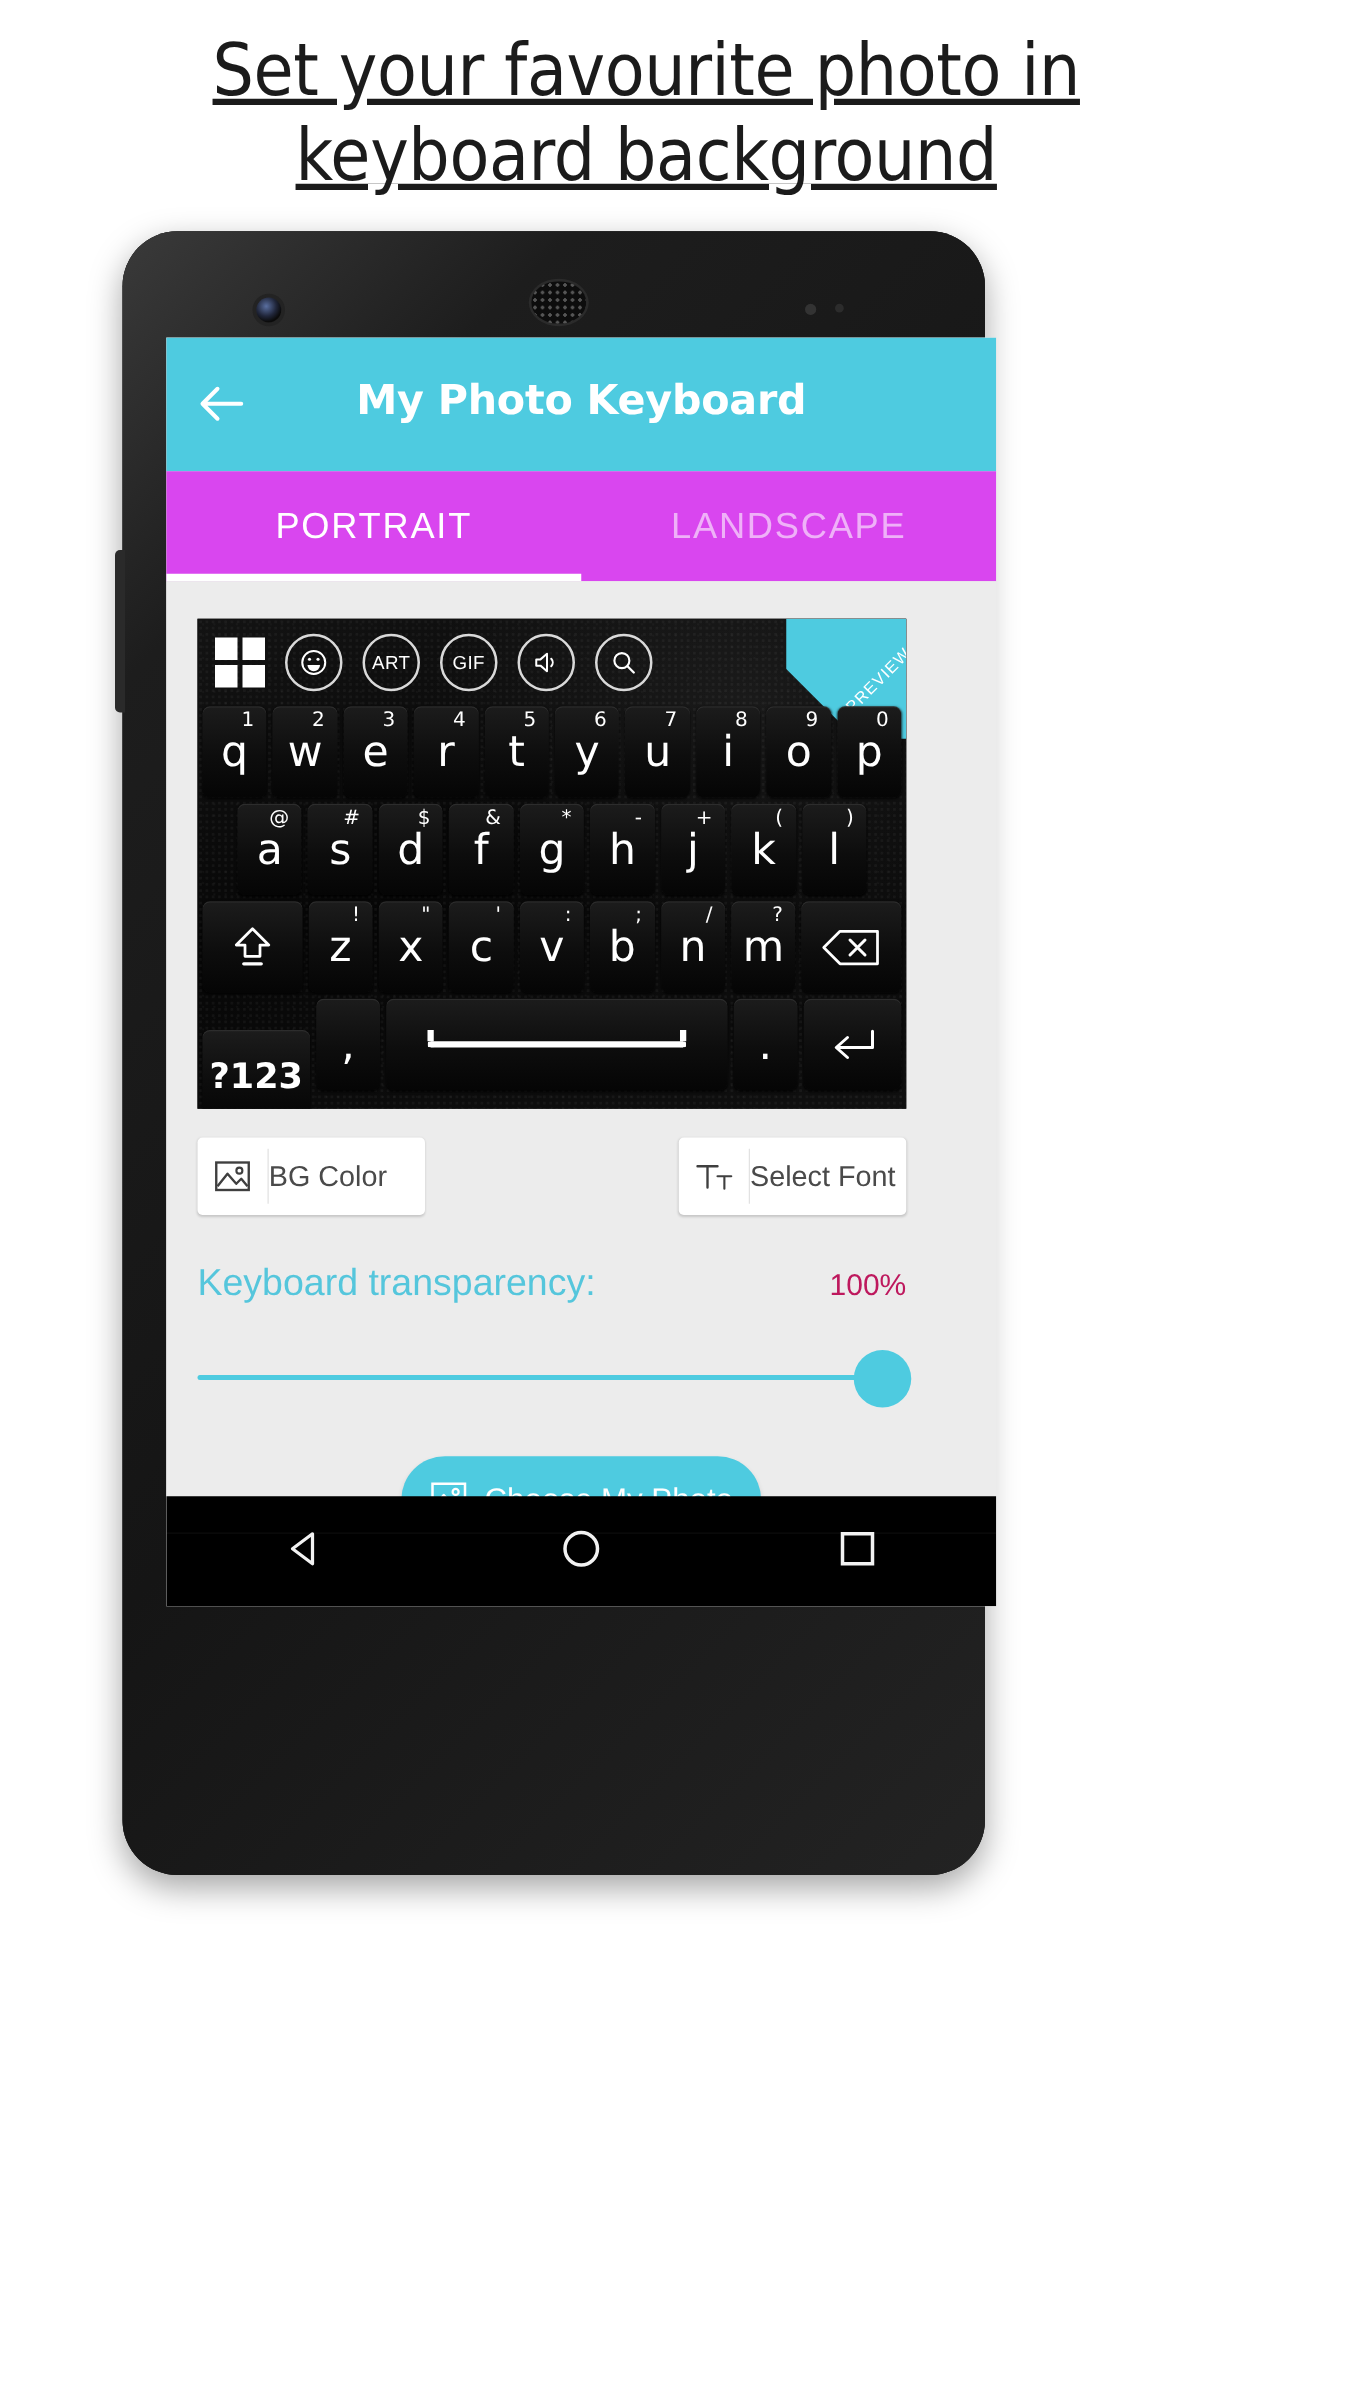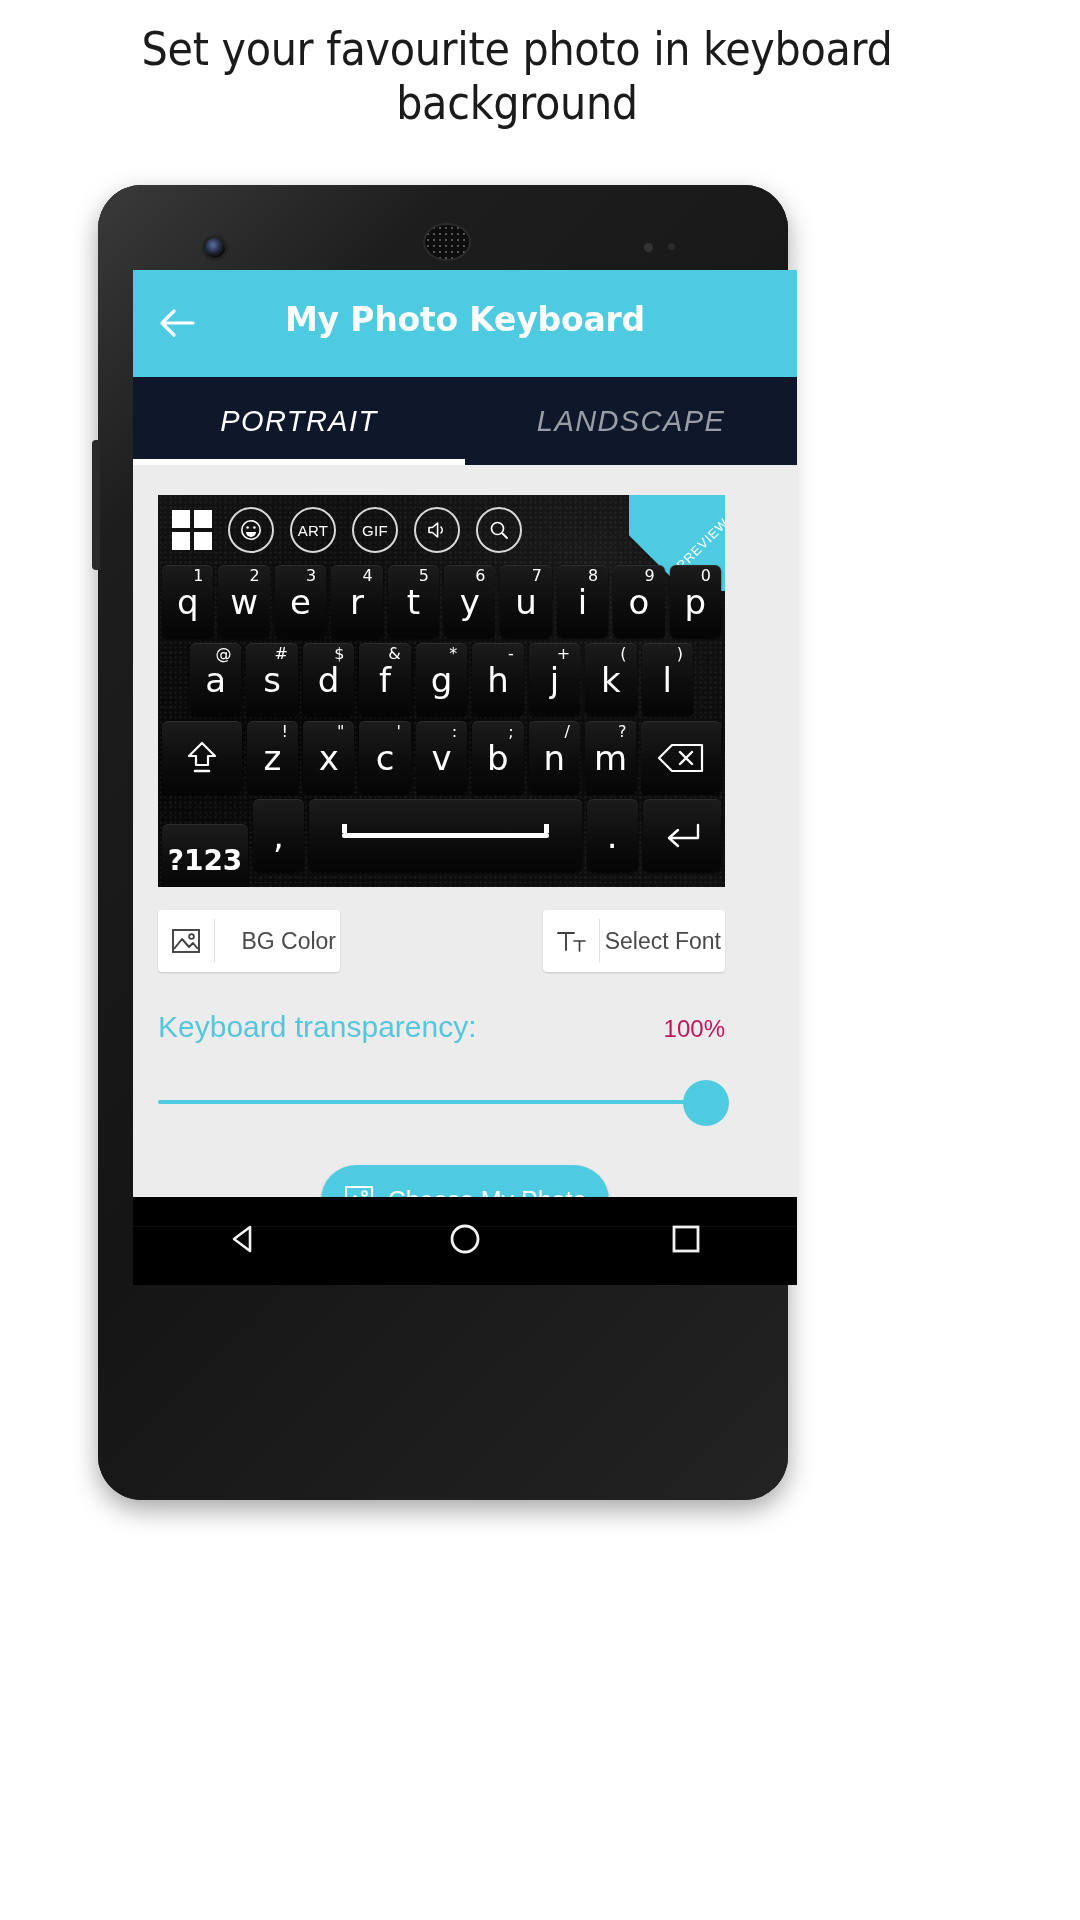--- a/index.html
+++ b/index.html
@@ -9,26 +9,27 @@
     font-family:"Liberation Sans", sans-serif;
     overflow:hidden;
     position:relative;
   }
 
   
   .promo-headline{
     position:absolute;left:0;top:22px;width:1034px;
     text-align:center;
     font-family:"DejaVu Sans Condensed","Liberation Sans",sans-serif;
-    font-size:46px;
+    font-size:58px;
     line-height:1.18;
     color:#1b1b1b;
     letter-spacing:-0.3px;
     padding:0 110px;
     box-sizing:border-box;
+    text-decoration:underline;
   }
 
   
   .phone{
     position:absolute;
     left:98px;top:185px;
     width:690px;height:1315px;
     background:#1a1a1a;
     border-radius:44px;
     box-shadow:0 10px 26px rgba(0,0,0,.35), inset 0 0 0 2px #2c2c2c;
@@ -79,21 +80,21 @@
   }
   .appbar-title{
     position:absolute;left:0;top:30px;width:100%;text-align:center;
     color:#ffffff;font-size:33px;font-weight:bold;
     font-family:"DejaVu Sans","Liberation Sans",sans-serif;
     letter-spacing:-0.2px;
   }
 
   
   .tabs{
-    height:88px;background:#0f172a;display:flex;position:relative;font-style:italic;
+    height:88px;background:#d946ef;display:flex;position:relative;
   }
   .tab{
     flex:1;display:flex;align-items:center;justify-content:center;
     font-size:29px;letter-spacing:1.4px;
     font-family:"Liberation Sans",sans-serif;
   }
   .tab.active{color:#ffffff;}
   .tab.inactive{color:rgba(255,255,255,.58);}
   .tab-underline{
     position:absolute;left:0;bottom:0;width:50%;height:6px;background:#ffffff;
@@ -178,21 +179,21 @@
     width:182px;height:62px;background:#ffffff;border-radius:4px;
     display:flex;align-items:center;
     box-shadow:0 1px 2px rgba(0,0,0,.16);
   }
   .opt-ic{
     width:56px;display:flex;align-items:center;justify-content:center;
     color:#444;
   }
   .opt-div{width:1px;height:44px;background:#e2e2e2;}
   .opt-lbl{
-    flex:1;text-align:right;color:#4a4a4a;font-size:23px;
+    flex:1;text-align:left;color:#4a4a4a;font-size:23px;
     font-family:"Liberation Sans",sans-serif;padding-right:4px;
   }
 
   
   .trans-row{
     position:absolute;left:25px;top:545px;width:567px;
     display:flex;align-items:baseline;justify-content:space-between;gap:18px;
   }
   .trans-label{color:#55c6dc;font-size:30px;font-family:"Liberation Sans",sans-serif;}
   .trans-value{color:#be185d;font-size:24px;font-family:"Liberation Sans",sans-serif;}

